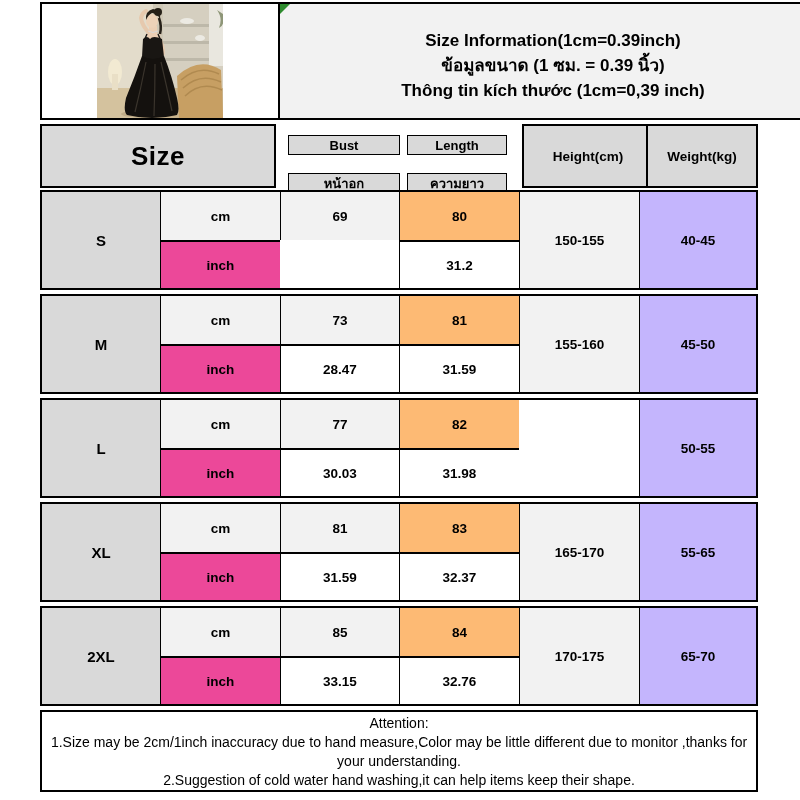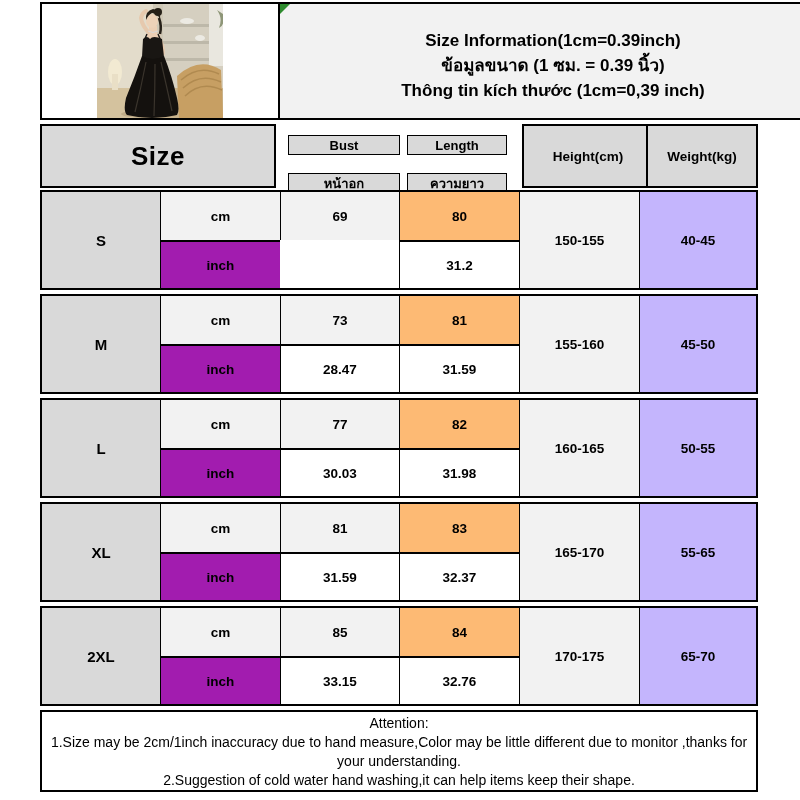--- a/index.html
+++ b/index.html
@@ -51,21 +51,21 @@
   .c{
     display:flex;align-items:center;justify-content:center;
     font-size:13.5px;font-weight:700;box-sizing:border-box;
   }
   .c.size-lbl{grid-column:1;grid-row:1/3;background:#d9d9d9;font-size:15px;}
   .c.u-cm {grid-column:2;grid-row:1;background:#f2f2f2;border-left:1.5px solid #000;}
   .c.b-cm {grid-column:3;grid-row:1;background:#f2f2f2;border-left:1.5px solid #000;}
   .c.l-cm {grid-column:4;grid-row:1;background:#fdba74;border-left:1.5px solid #000;}
   .c.hgt  {grid-column:5;grid-row:1/3;background:#f2f2f2;border-left:1.5px solid #000;}
   .c.wgt  {grid-column:6;grid-row:1/3;background:#c4b5fd;border-left:1.5px solid #000;}
-  .c.u-in {grid-column:2;grid-row:2;background:#a21caf;border-left:1.5px solid #000;border-top:2px solid #000;}
+  .c.u-in {grid-column:2;grid-row:2;background:#ec4899;border-left:1.5px solid #000;border-top:2px solid #000;}
   .c.b-in {grid-column:3;grid-row:2;background:#fff;border-left:1.5px solid #000;border-top:2px solid #000;}
   .c.l-in {grid-column:4;grid-row:2;background:#fff;border-left:1.5px solid #000;border-top:2px solid #000;}
   #block-0{top:190px;} #block-1{top:294px;} #block-2{top:398px;} #block-3{top:502px;} #block-4{top:606px;}
   
   .attention-box{
     position:absolute;left:40px;top:710px;width:718px;height:82px;
     border:2px solid #000;box-sizing:border-box;background:#fff;
     text-align:center;font-size:14px;line-height:19px;padding:2px 6px;
   }
 </style>
@@ -163,21 +163,20 @@
     <div class="c u-in">inch</div>
     <div class="c b-in">28.47</div>
     <div class="c l-in">31.59</div>
   </div>
 
   <div class="block" id="block-2">
     <div class="c size-lbl">L</div>
     <div class="c u-cm">cm</div>
     <div class="c b-cm">77</div>
     <div class="c l-cm">82</div>
-    <div class="c hgt">160-165</div>
     <div class="c wgt">50-55</div>
     <div class="c u-in">inch</div>
     <div class="c b-in">30.03</div>
     <div class="c l-in">31.98</div>
   </div>
 
   <div class="block" id="block-3">
     <div class="c size-lbl">XL</div>
     <div class="c u-cm">cm</div>
     <div class="c b-cm">81</div>

